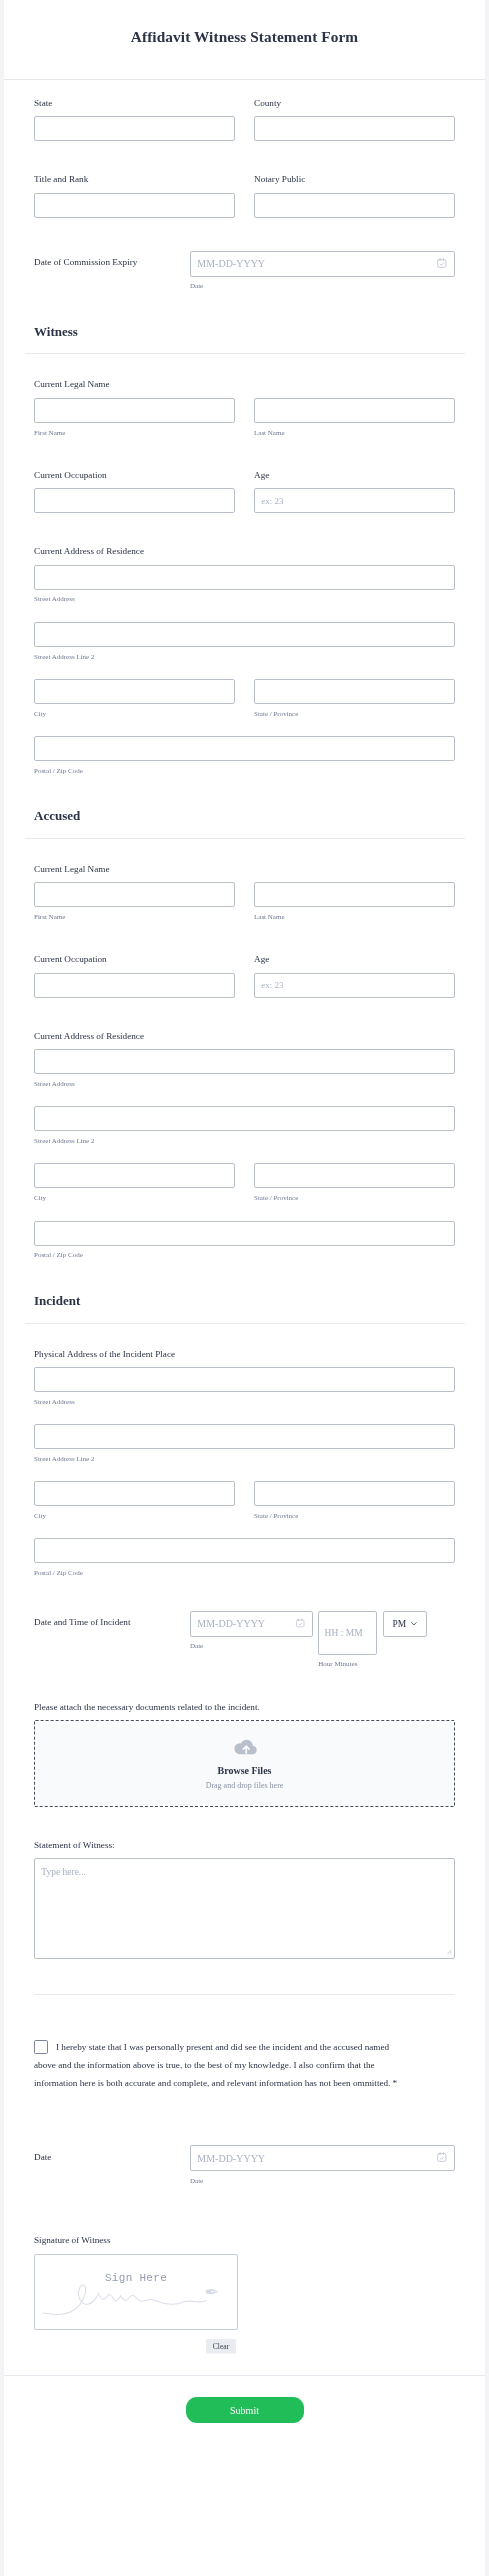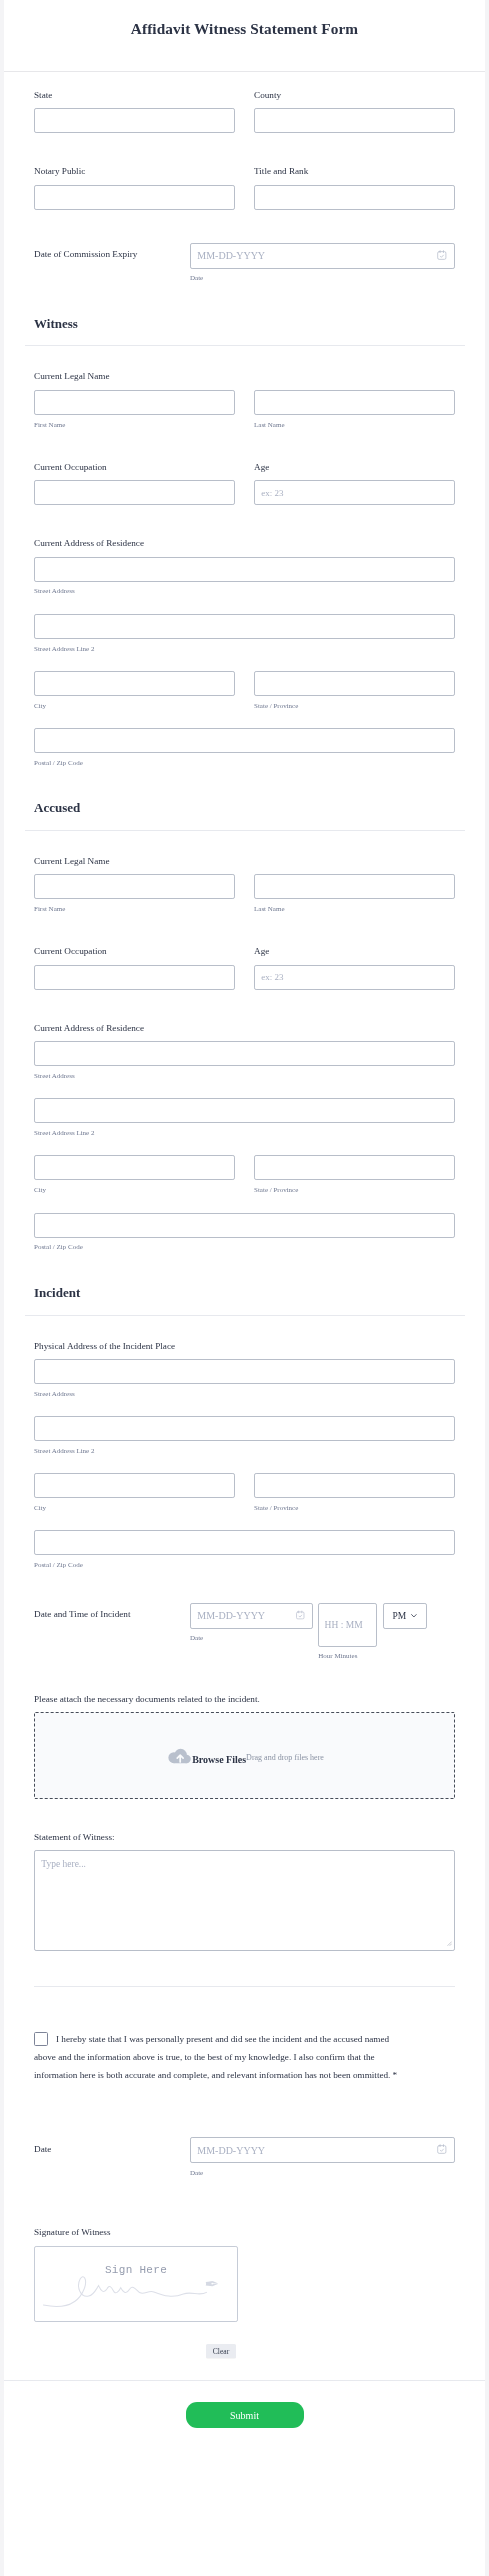--- a/index.html
+++ b/index.html
@@ -1,16 +1,16 @@
 <!DOCTYPE html>
 <html style="font-size:8.4px"><head>
 <meta charset="utf-8">
 <style>
   html,body{margin:0;padding:0;background:#f4f4f6;font-family:"Liberation Serif",serif;color:#2c3345;}
-  .card{width:481px;margin:0 auto;background:#fff;min-height:2576px;box-sizing:border-box;padding-top:20px;}
+  .card{width:481px;margin:0 auto;background:#fff;min-height:2576px;box-sizing:border-box;padding-top:28px;}
   .form-title{font-size:15.3px;font-weight:bold;text-align:center;margin:0;letter-spacing:0.1px;}
   .title-divider{border:none;border-top:0.5px solid #e7e7ea;margin:33px 0 0;}
   .content{width:421px;margin:0 auto;}
   .pad-top{padding-top:18px;}
   .label{display:block;font-size:9.2px;margin-bottom:6.8px;line-height:1.25;}
   .row2{display:flex;gap:19px;}
   .col{flex:1;min-width:0;}
   input.box, .box-like{width:100%;height:25px;border:0.5px solid #b8bec9;border-radius:2.1px;box-sizing:border-box;
     font-family:"Liberation Serif",serif;font-size:9px;color:#2c3345;padding:0 6.3px;background:#fff;outline:none;}
   input.box::placeholder, textarea::placeholder{color:#a9b0c2;opacity:1;}
@@ -25,41 +25,41 @@
   .ictrl{flex:1;min-width:0;}
   .date-wrap{position:relative;}
   .date-wrap input.box{height:26px;padding-right:23px;font-size:10px;}
   .cal-icon{position:absolute;right:7.4px;top:50%;transform:translateY(-50%);}
   .dt-row{display:flex;gap:5.3px;align-items:flex-start;}
   .dt-date{width:123px;flex:0 0 123px;}
   .dt-time{width:59px;flex:0 0 59px;}
   .dt-time input.box{height:44px;font-size:9.5px;padding:0 5.3px;}
   .select{width:44px;height:26px;border:0.5px solid #b8bec9;border-radius:2.1px;box-sizing:border-box;display:flex;
     align-items:center;justify-content:center;gap:4.7px;font-size:9.5px;background:#fff;cursor:default;}
-  .upload-box{border:0.5px dashed #464c58;border-radius:1.6px;background:#f9fafc;height:85px;display:flex;flex-direction:row;
+  .upload-box{border:0.5px dashed #464c58;border-radius:1.6px;background:#f9fafc;height:85px;display:flex;flex-direction:column;
     align-items:center;justify-content:center;}
   .browse{font-size:10px;font-weight:bold;margin-top:7.4px;}
   .dragdrop{font-size:8px;color:#8a92a3;margin-top:4.7px;}
   textarea.stmt{width:100%;height:101px;border:0.5px solid #b8bec9;border-radius:2.1px;box-sizing:border-box;resize:none;
     font-family:"Liberation Serif",serif;font-size:9.5px;color:#2c3345;padding:7.4px 6.3px;outline:none;position:relative;background:#fff;}
   .stmt-wrap{position:relative;}
   .resize-glyph{position:absolute;right:2.6px;bottom:4.7px;pointer-events:none;}
   .confirm-divider{border:none;border-top:0.5px solid #e7e9ee;margin:33px 0 0;}
   .confirm{margin:43px 0 0;width:375px;font-size:9.2px;line-height:18px;}
   .cb{float:left;width:11.6px;height:11.6px;border:0.5px solid #7d8498;border-radius:1.6px;background:#fff;margin:1.6px 8.4px 2.1px 0;cursor:pointer;}
   .req{margin-left:2.1px;}
   .final-date{margin-top:53px;}
   .sig-label{display:block;font-size:9.2px;margin:49px 0 9.5px;}
   .sig-outer{width:202px;}
   .sig-pad{position:relative;width:202px;height:74px;border:0.5px solid #c6ccd7;border-radius:2.1px;background:#fff;overflow:hidden;}
   .sign-here{position:absolute;top:17px;left:0;width:100%;text-align:center;font-family:Liberation Mono, monospace;
     font-size:11px;color:#959cae;letter-spacing:0.3px;}
   .squiggle{position:absolute;left:0;top:0;}
   .pen{position:absolute;right:18px;top:27px;font-size:17.4px;color:#d5d9e3;font-family:"DejaVu Sans",sans-serif;}
-  .clear-row{display:flex;justify-content:flex-end;margin-top:22px;}
+  .clear-row{display:flex;justify-content:flex-end;margin-top:9px;}
   .clear-btn{min-width:30px;height:14px;background:#eaecf1;border:none;border-radius:1.6px;font-family:"Liberation Serif",serif;
     font-size:7.6px;color:#3b4252;padding:0 6.3px;cursor:pointer;box-shadow:0 0.5px 0.5px rgba(0,0,0,.08);}
   .submit-divider{border:none;border-top:0.5px solid #e7e9ee;margin:22px 0 0;}
   .submit-btn{display:block;margin:21px auto 0;width:118px;height:26px;background:#21bd58;color:#fff;border:none;border-radius:11px;
     font-family:"Liberation Serif",serif;font-size:10px;cursor:pointer;}
   .bottom-pad{height:26px;}
 </style>
 </head>
 <body>
 
@@ -76,25 +76,25 @@
         <input class="box" type="text" style="">
       </div>
       <div class="col">
         <label class="label">County</label>
         <input class="box" type="text" style="">
       </div>
     </div>
 
     <div class="row2 field">
       <div class="col">
+        <label class="label">Title and Rank</label>
+        <input class="box" type="text" style="">
+      </div>
+      <div class="col">
         <label class="label">Notary Public</label>
-        <input class="box" type="text" style="">
-      </div>
-      <div class="col">
-        <label class="label">Title and Rank</label>
         <input class="box" type="text" style="">
       </div>
     </div>
 
     <div class="ifield">
       <div class="ilabel">Date of Commission Expiry</div>
       <div class="ictrl">
         <div class="date-wrap">
           <input class="box" type="text" placeholder="MM-DD-YYYY" style="">
           <span class="cal-icon">

